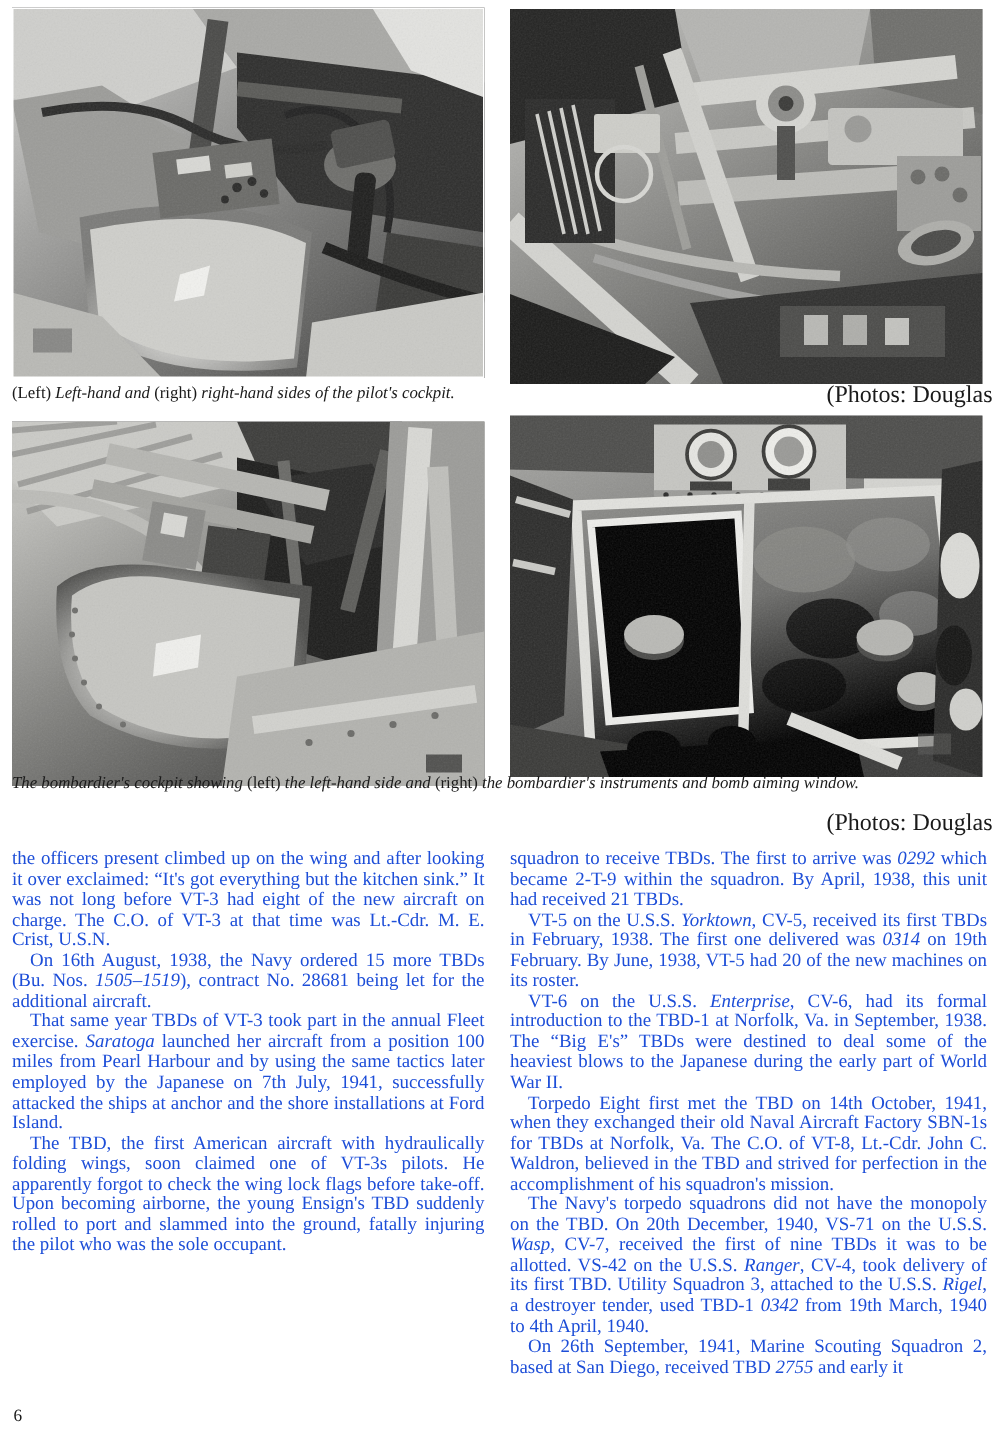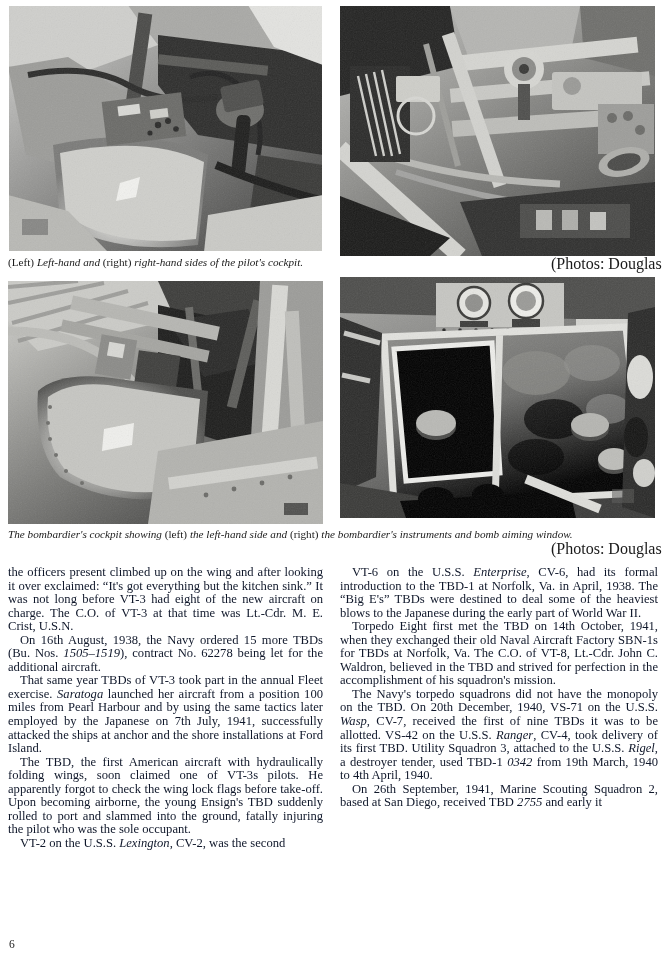--- a/index.html
+++ b/index.html
@@ -41,42 +41,42 @@
   .caption {
     position: absolute;
     font-size: 11.2px;
     line-height: 13px;
     color: #1a1a1a;
     white-space: nowrap;
   }
   .caption i { font-style: italic; }
 
   #caption-pilot-cockpit   { left: 8px; top: 256px; }
-  #caption-bombardier      { left: 8px; top: 528px; }
+  #caption-bombardier      { left: 8px; top: 516px; }
 
   .credit {
     position: absolute;
     font-size: 16px;
     line-height: 13px;
     color: #1a1a1a;
     white-space: nowrap;
   }
   #credit-top    { left: 551px; top: 257px; }
   #credit-bottom { left: 551px; top: 542px; }
 
   
   .column {
     position: absolute;
     top: 566px;
     width: 315px;
     font-size: 12.6px;
     line-height: 13.55px;
     text-align: justify;
     text-justify: inter-word;
-    color: #0f172a;
+    color: #1d4ed8;
     -webkit-hyphens: none;
     hyphens: none;
   }
   #column-left  { left: 8px; }
   #column-right { left: 340px; width: 318px; }
 
   .column p {
     margin: 0;
     text-indent: 12px;
   }
@@ -339,27 +339,28 @@
       <rect width="315" height="241" filter="url(#grain4)" opacity="0.5"></rect>
     </svg>
   </div>
 
   <div class="caption" id="caption-bombardier"><i>The bombardier's cockpit showing </i><span>(left) </span><i>the left-hand side and </i><span>(right) </span><i>the bombardier's instruments and bomb aiming window.</i></div>
 
   <div class="credit" id="credit-bottom">(Photos: Douglas)</div>
 
   <div class="column" id="column-left">
       <p class="no-indent"><span>the officers present climbed up on the wing and after looking it over exclaimed: “It's got everything but the kitchen sink.”  It was not long before VT-3 had eight of the new aircraft on charge.  The C.O. of VT-3 at that time was Lt.-Cdr. M. E. Crist, U.S.N.</span></p>
-      <p><span>On 16th August, 1938, the Navy ordered 15 more TBDs (Bu. Nos. </span><i>1505–1519</i><span>), contract No. 62278 being let for the additional aircraft.</span></p>
+      <p><span>On 16th August, 1938, the Navy ordered 15 more TBDs (Bu. Nos. </span><i>1505–1519</i><span>), contract No. 28681 being let for the additional aircraft.</span></p>
       <p><span>That same year TBDs of VT-3 took part in the annual Fleet exercise.  </span><i>Saratoga</i><span> launched her aircraft from a position 100 miles from Pearl Harbour and by using the same tactics later employed by the Japanese on 7th July, 1941, successfully attacked the ships at anchor and the shore installations at Ford Island.</span></p>
       <p><span>The TBD, the first American aircraft with hydraulically folding wings, soon claimed one of VT-3s pilots.  He apparently forgot to check the wing lock flags before take-off.  Upon becoming airborne, the young Ensign's TBD suddenly rolled to port and slammed into the ground, fatally injuring the pilot who was the sole occupant.</span></p>
-      <p><span>VT-2 on the U.S.S. </span><i>Lexington</i><span>, CV-2, was the second</span></p>
     </div>
   <div class="column" id="column-right">
-      <p><span>VT-6 on the U.S.S. </span><i>Enterprise</i><span>, CV-6, had its formal introduction to the TBD-1 at Norfolk, Va. in April, 1938.  The “Big E's” TBDs were destined to deal some of the heaviest blows to the Japanese during the early part of World War II.</span></p>
+      <p class="no-indent"><span>squadron to receive TBDs.  The first to arrive was </span><i>0292</i><span> which became 2-T-9 within the squadron.  By April, 1938, this unit had received 21 TBDs.</span></p>
+      <p><span>VT-5 on the U.S.S. </span><i>Yorktown</i><span>, CV-5, received its first TBDs in February, 1938.  The first one delivered was </span><i>0314</i><span> on 19th February.  By June, 1938, VT-5 had 20 of the new machines on its roster.</span></p>
+      <p><span>VT-6 on the U.S.S. </span><i>Enterprise</i><span>, CV-6, had its formal introduction to the TBD-1 at Norfolk, Va. in September, 1938.  The “Big E's” TBDs were destined to deal some of the heaviest blows to the Japanese during the early part of World War II.</span></p>
       <p><span>Torpedo Eight first met the TBD on 14th October, 1941, when they exchanged their old Naval Aircraft Factory SBN-1s for TBDs at Norfolk, Va.  The C.O. of VT-8, Lt.-Cdr. John C. Waldron, believed in the TBD and strived for perfection in the accomplishment of his squadron's mission.</span></p>
       <p><span>The Navy's torpedo squadrons did not have the monopoly on the TBD.  On 20th December, 1940, VS-71 on the U.S.S. </span><i>Wasp</i><span>, CV-7, received the first of nine TBDs it was to be allotted. VS-42 on the U.S.S. </span><i>Ranger</i><span>, CV-4, took delivery of its first TBD. Utility Squadron 3, attached to the U.S.S. </span><i>Rigel</i><span>, a destroyer tender, used TBD-1 </span><i>0342</i><span> from 19th March, 1940 to 4th April, 1940.</span></p>
       <p><span>On 26th September, 1941, Marine Scouting Squadron 2, based at San Diego, received TBD </span><i>2755</i><span> and early it</span></p>
     </div>
 
   <div id="page-number">6</div>
 
 </div>
 
 </body></html>

